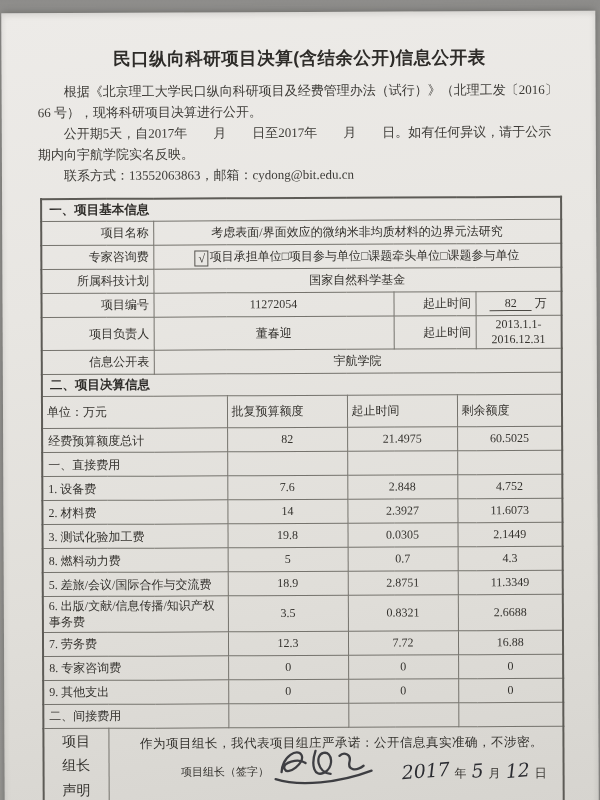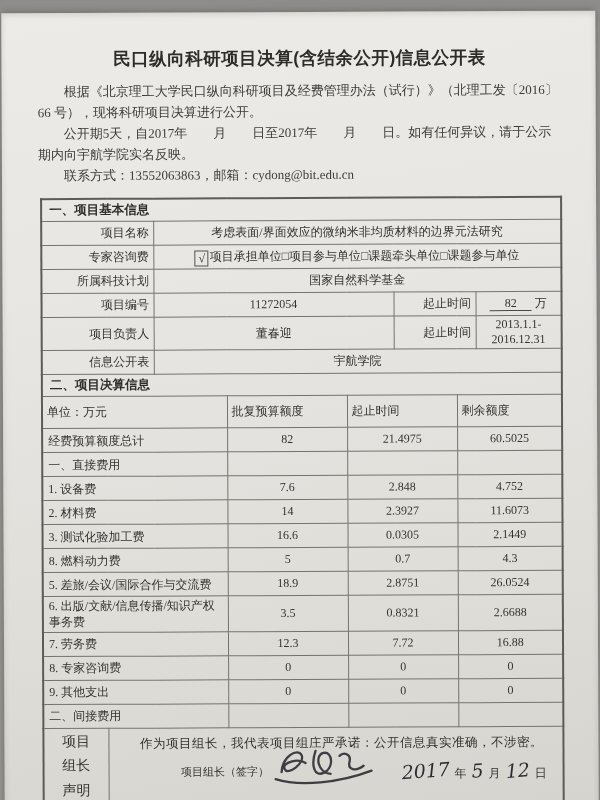--- a/index.html
+++ b/index.html
@@ -142,35 +142,35 @@
           <td colspan="2" class="num">4.752</td>
         </tr>
         <tr>
           <td colspan="3" class="name-cell">2. 材料费</td>
           <td class="num">14</td>
           <td colspan="2" class="num">2.3927</td>
           <td colspan="2" class="num">11.6073</td>
         </tr>
         <tr>
           <td colspan="3" class="name-cell">3. 测试化验加工费</td>
-          <td class="num">16.6</td>
+          <td class="num">19.8</td>
           <td colspan="2" class="num">0.0305</td>
           <td colspan="2" class="num">2.1449</td>
         </tr>
         <tr>
           <td colspan="3" class="name-cell">8. 燃料动力费</td>
           <td class="num">5</td>
           <td colspan="2" class="num">0.7</td>
           <td colspan="2" class="num">4.3</td>
         </tr>
         <tr>
           <td colspan="3" class="name-cell">5. 差旅/会议/国际合作与交流费</td>
           <td class="num">18.9</td>
           <td colspan="2" class="num">2.8751</td>
-          <td colspan="2" class="num">26.0524</td>
+          <td colspan="2" class="num">11.3349</td>
         </tr>
         <tr>
           <td colspan="3" class="name-cell">6. 出版/文献/信息传播/知识产权事务费</td>
           <td class="num">3.5</td>
           <td colspan="2" class="num">0.8321</td>
           <td colspan="2" class="num">2.6688</td>
         </tr>
         <tr>
           <td colspan="3" class="name-cell">7. 劳务费</td>
           <td class="num">12.3</td>

